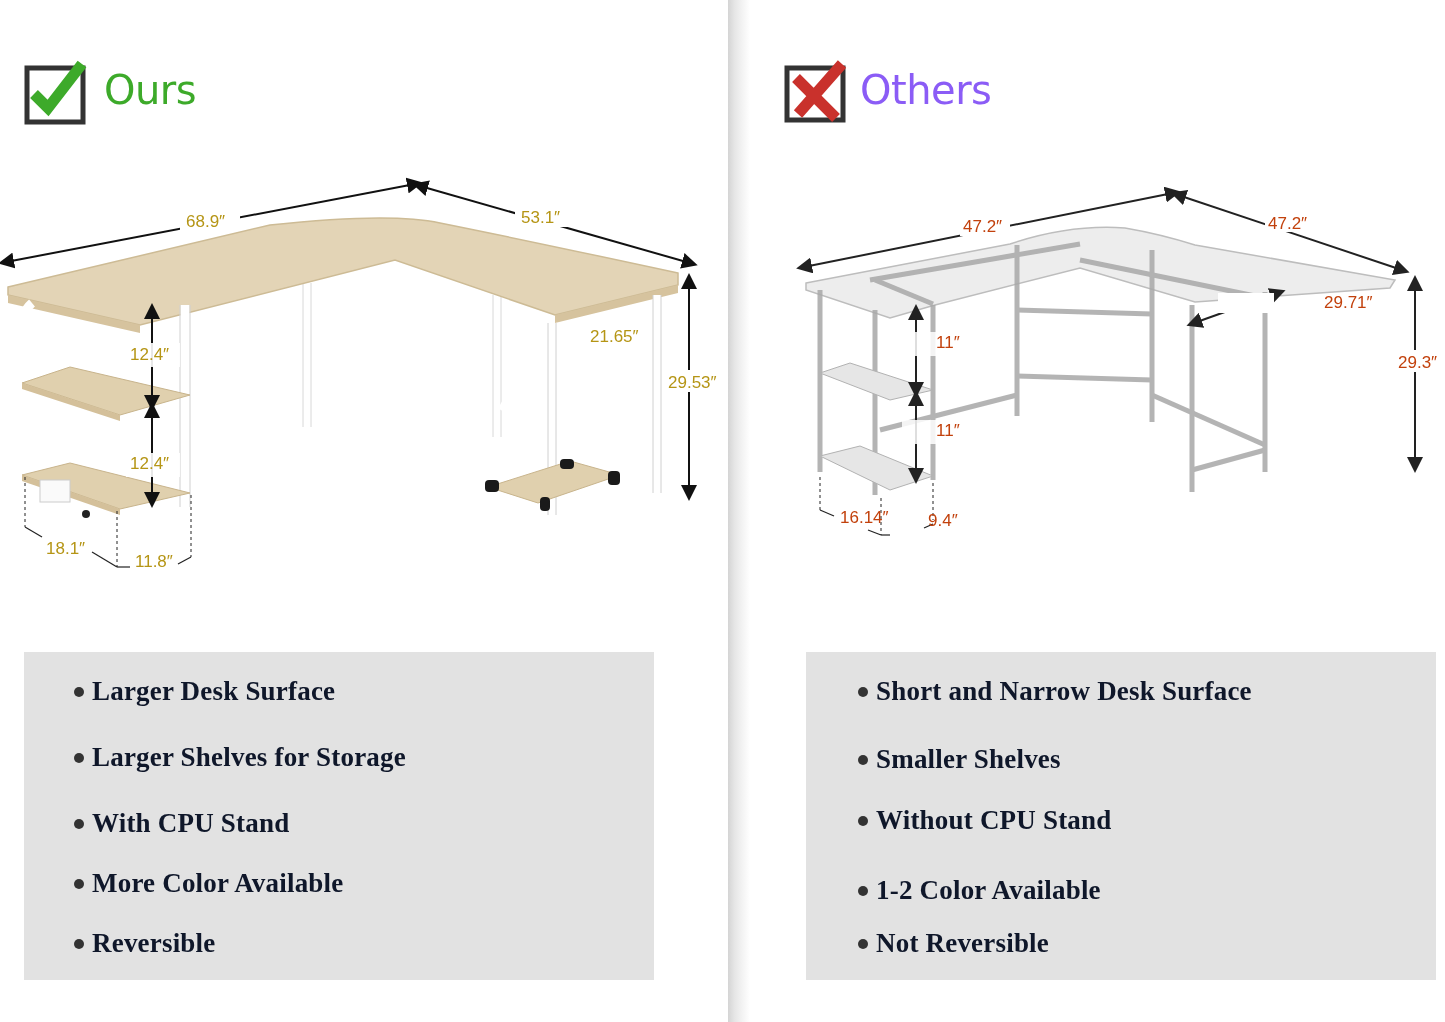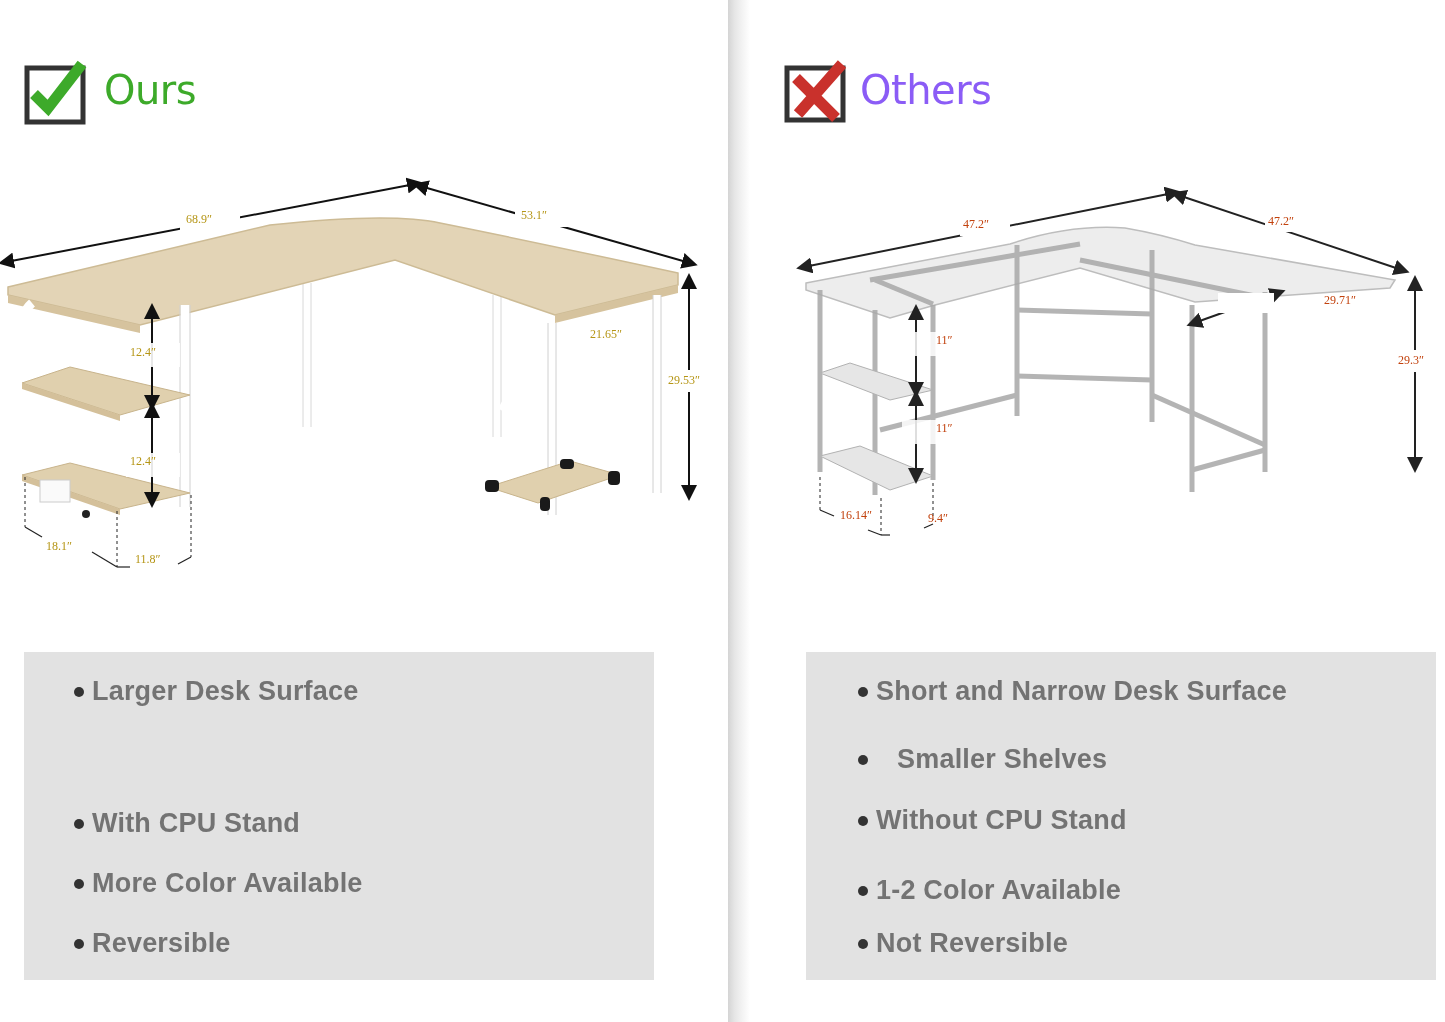--- a/index.html
+++ b/index.html
@@ -25,35 +25,35 @@
     font-size: 40px; margin-left: 16px; letter-spacing: -0.5px; line-height: 1;
   }
   .heading-left .label { color: #3daa2a; }
   .heading-right .label { color: #8b5cf6; margin-left: 12px; }
 
   .illustration { position: absolute; }
   .illus-left { left: 0; top: 175px; width: 728px; height: 405px; }
   .illus-right { left: 790px; top: 180px; width: 655px; height: 370px; }
 
   .dim {
-    position: absolute; font-family: Liberation Serif, serif;
-    font-size: 12px; white-space: nowrap; line-height: 1;
+    position: absolute; font-family: Liberation Sans, sans-serif;
+    font-size: 17px; white-space: nowrap; line-height: 1;
   }
   .illus-left .dim { color: #b59515; }
   .illus-right .dim { color: #c2410c; }
 
   .feature-box {
     position: absolute; background: #e2e2e2;
   }
   .feature-left { left: 24px; top: 652px; width: 630px; height: 328px; }
   .feature-right { left: 806px; top: 652px; width: 630px; height: 328px; padding-left: 45px; }
 
   .feature {
-    position: absolute; font-family: Liberation Sans, sans-serif;
-    font-weight: bold; font-size: 27px; color: #737373; white-space: nowrap;
+    position: absolute; font-family: Liberation Serif, serif;
+    font-weight: bold; font-size: 27px; color: #0f172a; white-space: nowrap;
     display: flex; align-items: center; letter-spacing: 0.2px;
   }
   .feature .bullet {
     display: inline-block; width: 10px; height: 10px; border-radius: 50%;
     background: #333333; margin-right: 8px;
   }
 </style>
 </head>
 <body>
 
@@ -165,20 +165,24 @@
     <span class="dim" style="left:130px;top:171px;">12.4″</span>
     <span class="dim" style="left:130px;top:280px;">12.4″</span>
     <span class="dim" style="left:46px;top:365px;">18.1″</span>
     <span class="dim" style="left:135px;top:378px;">11.8″</span>
   </div>
 
   <div class="feature-box feature-left">
     <div class="feature" style="left:50px;top:24px;">
       <span class="bullet"></span>
       <span>Larger Desk Surface</span>
+    </div>
+    <div class="feature" style="left:50px;top:90px;">
+      <span class="bullet"></span>
+      <span>Larger Shelves for Storage</span>
     </div>
     <div class="feature" style="left:50px;top:156px;">
       <span class="bullet"></span>
       <span>With CPU Stand</span>
     </div>
     <div class="feature" style="left:50px;top:216px;">
       <span class="bullet"></span>
       <span>More Color Available</span>
     </div>
     <div class="feature" style="left:50px;top:276px;">
@@ -265,21 +269,21 @@
   <span class="dim" style="left:146px;top:242px;">11″</span>
   <span class="dim" style="left:50px;top:329px;">16.14″</span>
   <span class="dim" style="left:138px;top:332px;text-align:right;">9.4″</span>
 </div>
 
 <div class="feature-box feature-right">
   <div class="feature" style="left:52px;top:24px;">
     <span class="bullet"></span>
     <span>Short and Narrow Desk Surface</span>
   </div>
-  <div class="feature" style="left:52px;top:92px;gap:21px;">
+  <div class="feature" style="left:52px;top:92px;">
     <span class="bullet"></span>
     <span>Smaller Shelves</span>
   </div>
   <div class="feature" style="left:52px;top:153px;">
     <span class="bullet"></span>
     <span>Without CPU Stand</span>
   </div>
   <div class="feature" style="left:52px;top:215px;margin-top:8px;">
     <span class="bullet"></span>
     <span>1-2 Color Available</span>

